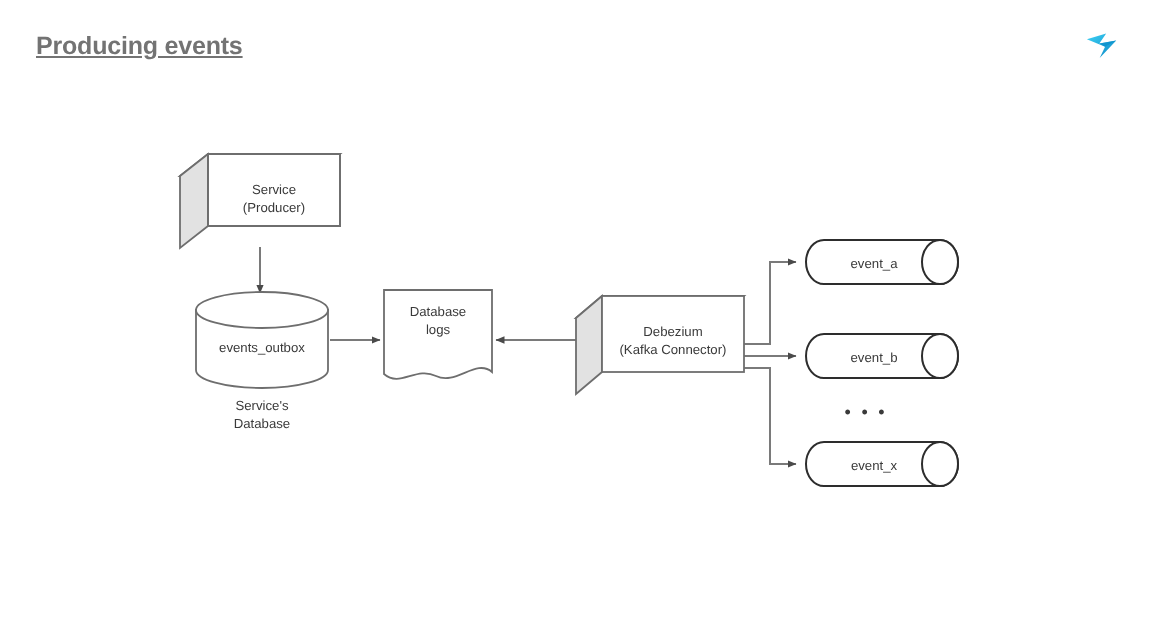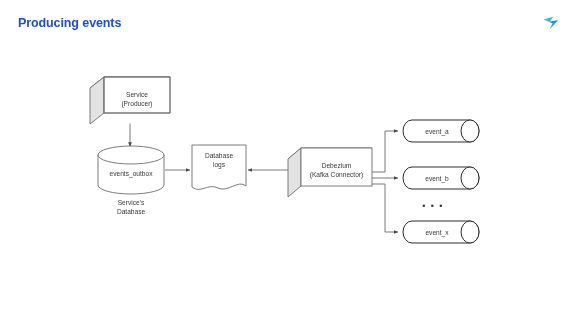--- a/index.html
+++ b/index.html
@@ -20,22 +20,23 @@
     inset: 0;
     background: #ffffff;
   }
   #slide-title {
     position: absolute;
     left: 18px;
     top: 16px;
     font-size: 12.5px;
     font-weight: bold;
     letter-spacing: -0.1px;
-    color: #1d4ed8;
+    color: #737373;
     white-space: nowrap;
+    text-decoration: underline;
   }
   #brand-logo {
     position: absolute;
     right: 16px;
     top: 14px;
     width: 22px;
     height: 18px;
   }
   #diagram-canvas {
     position: absolute;

